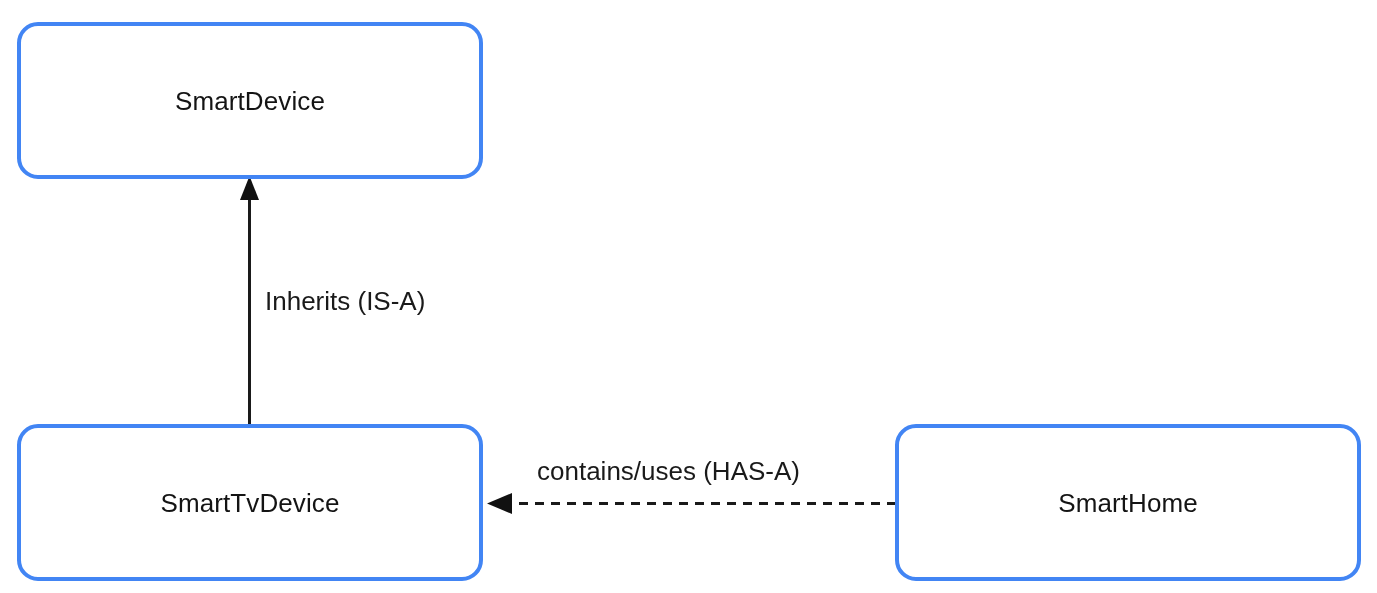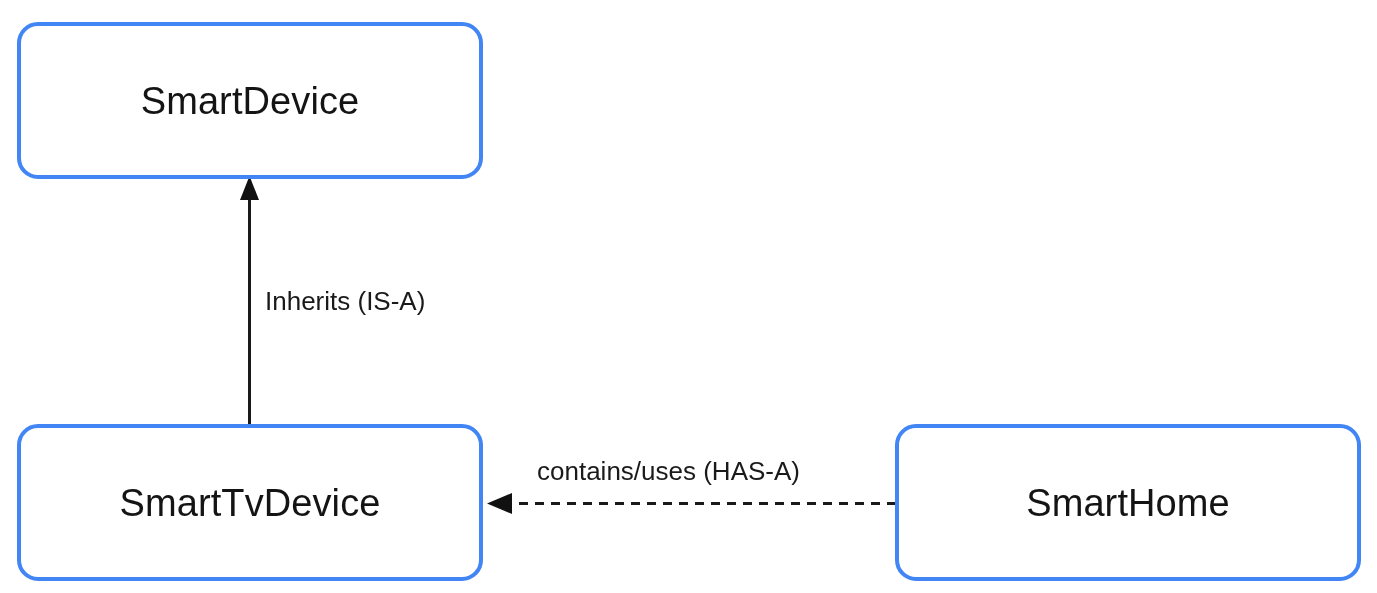--- a/index.html
+++ b/index.html
@@ -31,21 +31,21 @@
     background: #ffffff;
     border: 4px solid #4285f4;
     border-radius: 21px;
     display: flex;
     align-items: center;
     justify-content: center;
     z-index: 3;
   }
   .class-box-label {
     font-family: "Liberation Sans", sans-serif;
-    font-size: 38px;
+    font-size: 26px;
     font-weight: 400;
     letter-spacing: 0.1px;
     color: #141414;
     line-height: 1;
     white-space: nowrap;
   }
 
   #box-smart-device {
     left: 17px;
     top: 22px;

